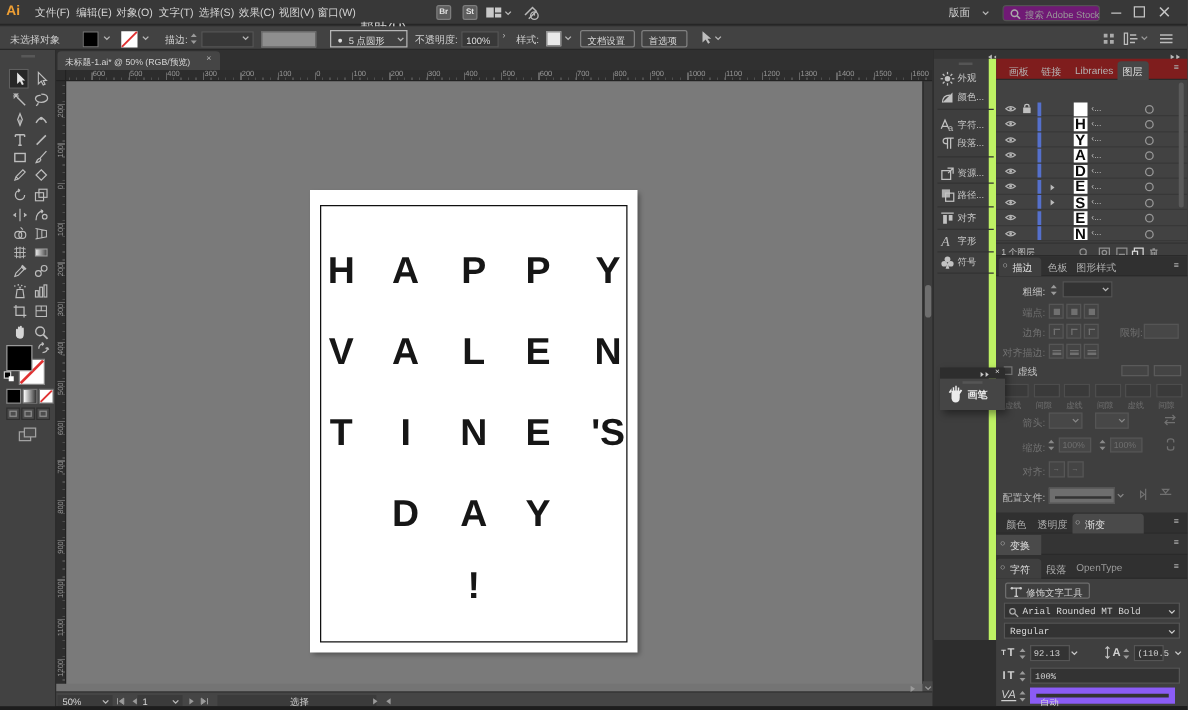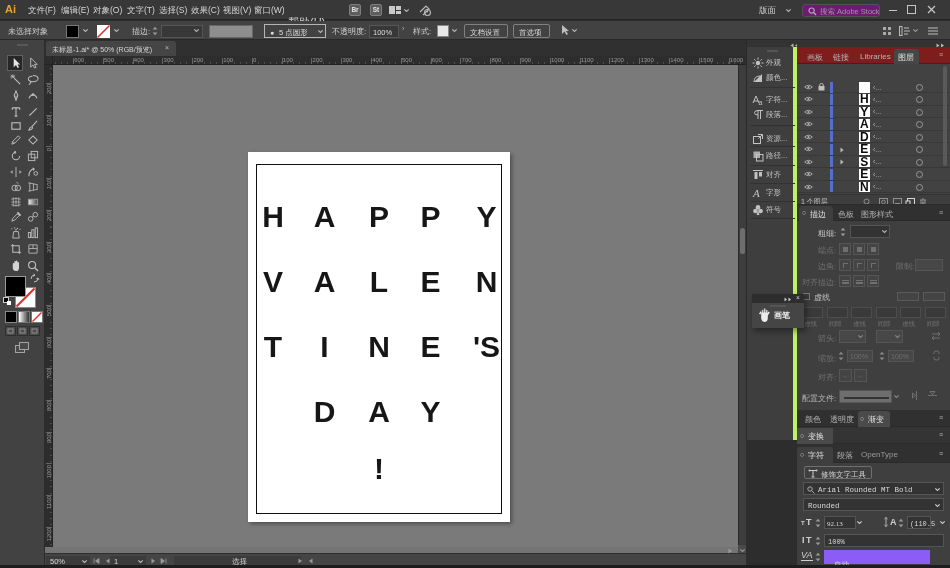--- a/index.html
+++ b/index.html
@@ -334,21 +334,21 @@
       <span class="tx" style="left:377.5px;top:332px;font-size:30px;font-weight:bold;color:#161616;line-height:30px;transform:translateX(-50%)">Y</span>
       <span class="tx" style="left:326px;top:389px;font-size:30px;font-weight:bold;color:#161616;line-height:30px;transform:translateX(-50%)">!</span>
     </div>
     <div class="ab" style="left:738px;top:65px;width:8px;height:488px;background:#3d3d3d;border-left:1px solid #2a2a2a"></div>
     <div class="ab" style="left:739.5px;top:228px;width:5px;height:26px;background:#6e6e6e;border-radius:2.5px"></div>
     <div class="ab" style="left:738px;top:545px;width:8px;height:9px;background:#4a4a4a">
       <svg style="left:1.5px;top:3.5px" width="5" height="2.8" viewBox="0 0 5 2.8">
         <path d="M0.3 0.3 L2.5 2.5 L4.7 0.3" fill="none" stroke="#999" stroke-width="1.1"></path>
       </svg>
     </div>
-<div class="ab" style="left:746px;top:40px;width:51px;height:400px;background:#3e3e3e;border-left:1px solid #2a2a2a;border-right:4px solid #bef264">
+<div class="ab" style="left:746px;top:40px;width:51px;height:472px;background:#3e3e3e;border-left:1px solid #2a2a2a;border-right:6px solid #bef264">
       <div class="ab" style="left:0;top:0;width:51px;height:7px;background:#333"></div>
       <svg style="left:43px;top:2.5px" width="9" height="5" viewBox="0 0 9 5">
         <path d="M3.5 0.5 L0.5 2.5 L3.5 4.5 Z M8 0.5 L5 2.5 L8 4.5 Z" fill="#b9b9b9"></path>
       </svg>
       <div class="ab" style="left:20px;top:10px;width:11px;height:2px;background:#555"></div>
       <div class="ab" style="left:3px;top:47px;width:45px;height:1px;background:#333"></div>
       <div class="ab" style="left:3px;top:85px;width:45px;height:1px;background:#333"></div>
       <div class="ab" style="left:3px;top:106px;width:45px;height:1px;background:#333"></div>
       <div class="ab" style="left:3px;top:124.5px;width:45px;height:1px;background:#333"></div>
       <div class="ab" style="left:3px;top:143px;width:45px;height:1px;background:#333"></div>
@@ -679,21 +679,21 @@
           <path d="M4.5 0 L4.5 9 M0.5 2 L3.5 4.5 L0.5 7 Z" stroke="#707070" fill="none"></path>
         </svg>
         <svg style="left:131px;top:186px" width="9" height="9" viewBox="0 0 9 9">
           <path d="M0 4.5 L9 4.5 M2 0.5 L4.5 3.5 L7 0.5 Z" stroke="#707070" fill="none"></path>
         </svg>
       </div>
       <div class="ab" style="left:0;top:370px;width:153px;height:158px;background:#3f3f3f">
         <div class="ab" style="left:0;top:0;width:153px;height:17px;background:#303030;border-bottom:1px solid #2a2a2a">
           <span class="tx" style="left:8px;top:4px;font-size:8px;color:#b0b0b0">颜色</span>
           <span class="tx" style="left:33px;top:4px;font-size:8px;color:#b0b0b0">透明度</span>
-          <div class="ab" style="left:61px;top:1px;width:32px;height:16px;background:#4a4a4a;border-radius:3px 3px 0 0">
+          <div class="ab" style="left:61px;top:1px;width:57px;height:16px;background:#4a4a4a;border-radius:3px 3px 0 0">
             <span class="tx" style="left:2px;top:3.5px;font-size:7px;color:#ccc">○</span>
             <span class="tx" style="left:10px;top:3px;font-size:8px;color:#e0e0e0">渐变</span>
           </div>
           <span class="tx" style="left:142px;top:4px;font-size:7px;color:#aaa">≡</span>
         </div>
         <div class="ab" style="left:0;top:17px;width:153px;height:17px;background:#343434;border-bottom:1px solid #2a2a2a">
           <div class="ab" style="left:0px;top:1px;width:36px;height:16px;background:#4a4a4a">
             <span class="tx" style="left:3px;top:3.5px;font-size:7px;color:#ccc">○</span>
             <span class="tx" style="left:11px;top:3px;font-size:8px;color:#e0e0e0">变换</span>
           </div>
@@ -720,33 +720,33 @@
           <svg style="left:3px;top:3px" width="8" height="8" viewBox="0 0 8 8">
             <circle cx="3" cy="3" r="2.2" fill="none" stroke="#aaa"></circle>
             <line x1="4.8" y1="4.8" x2="7.5" y2="7.5" stroke="#aaa"></line>
           </svg>
           <span class="tx" style="left:14px;top:2.5px;font-size:7.5px;color:#d8d8d8;font-family:'Liberation Mono',monospace">Arial Rounded MT Bold</span>
           <svg style="left:131px;top:4.5px" width="5" height="2.8" viewBox="0 0 5 2.8">
             <path d="M0.3 0.3 L2.5 2.5 L4.7 0.3" fill="none" stroke="#ccc" stroke-width="1.1"></path>
           </svg>
         </div>
         <div class="ab" style="left:6px;top:88px;width:141px;height:13px;background:#333;border:1px solid #555">
-          <span class="tx" style="left:4px;top:2.5px;font-size:7.5px;color:#d8d8d8;font-family:'Liberation Mono',monospace">Rounded</span>
+          <span class="tx" style="left:4px;top:2.5px;font-size:7.5px;color:#d8d8d8;font-family:'Liberation Mono',monospace">Regular</span>
           <svg style="left:131px;top:4.5px" width="5" height="2.8" viewBox="0 0 5 2.8">
             <path d="M0.3 0.3 L2.5 2.5 L4.7 0.3" fill="none" stroke="#ccc" stroke-width="1.1"></path>
           </svg>
         </div>
         <span class="tx" style="left:4px;top:110px;font-size:6px;color:#d0d0d0;font-weight:bold">T</span>
         <span class="tx" style="left:9px;top:107px;font-size:9px;color:#d0d0d0;font-weight:bold">T</span>
         <svg style="left:18px;top:108px" width="6" height="10" viewBox="0 0 6 10">
           <path d="M0.6 3.6 L3 0.8 L5.4 3.6 Z" fill="#9a9a9a"></path>
           <path d="M0.6 6.4 L3 9.2 L5.4 6.4 Z" fill="#9a9a9a"></path>
         </svg>
         <div class="ab" style="left:27px;top:106px;width:32px;height:13px;background:#333;border:1px solid #555">
-          <span class="tx" style="left:2px;top:2.5px;font-size:7px;color:#d8d8d8;font-family:Liberation Serif, serif">92.13</span>
+          <span class="tx" style="left:2px;top:2.5px;font-size:7px;color:#d8d8d8;font-family:Liberation Mono, monospace">92.13</span>
         </div>
         <svg style="left:60px;top:110.5px" width="5" height="2.8" viewBox="0 0 5 2.8">
           <path d="M0.3 0.3 L2.5 2.5 L4.7 0.3" fill="none" stroke="#ccc" stroke-width="1.1"></path>
         </svg>
         <svg style="left:86px;top:107px" width="6" height="10" viewBox="0 0 6 10">
           <path d="M3 0.5 L3 9.5 M1.4 2 L3 0.5 L4.6 2 M1.4 8 L3 9.5 L4.6 8" fill="none" stroke="#c0c0c0" stroke-width="0.9"></path>
         </svg>
         <span class="tx" style="left:93px;top:107px;font-size:9px;color:#d0d0d0;font-weight:bold">A</span>
         <svg style="left:101px;top:108px" width="6" height="10" viewBox="0 0 6 10">
           <path d="M0.6 3.6 L3 0.8 L5.4 3.6 Z" fill="#9a9a9a"></path>
@@ -765,21 +765,21 @@
           <path d="M0.6 6.4 L3 9.2 L5.4 6.4 Z" fill="#9a9a9a"></path>
         </svg>
         <div class="ab" style="left:27px;top:124px;width:120px;height:13px;background:#333;border:1px solid #555">
           <span class="tx" style="left:3px;top:2.5px;font-size:7px;color:#d8d8d8;font-family:'Liberation Mono',monospace">100%</span>
         </div>
         <span class="tx" style="left:4px;top:141px;font-size:9px;color:#d0d0d0;font-style:italic;border-bottom:1px solid #d0d0d0;line-height:9px">VA</span>
         <svg style="left:18px;top:142px" width="6" height="10" viewBox="0 0 6 10">
           <path d="M0.6 3.6 L3 0.8 L5.4 3.6 Z" fill="#9a9a9a"></path>
           <path d="M0.6 6.4 L3 9.2 L5.4 6.4 Z" fill="#9a9a9a"></path>
         </svg>
-        <div class="ab" style="left:27px;top:140px;width:106px;height:13px;background:#333;border:7px solid #8b5cf6">
+        <div class="ab" style="left:27px;top:140px;width:116px;height:13px;background:#333;border:5px solid #8b5cf6">
           <span class="tx" style="left:3px;top:2.5px;font-size:7.5px;color:#d8d8d8">自动</span>
         </div>
         <div class="ab" style="left:0;top:155px;width:153px;height:3px;background:#1d1d1d"></div>
       </div>
     </div>
 <div class="ab" style="left:45px;top:553px;width:701px;height:12px;background:#454545;border-top:1px solid #2f2f2f">
       <div class="ab" style="left:1px;top:1.5px;width:44px;height:9.5px;background:#3b3b3b">
         <span class="tx" style="left:4px;top:1px;font-size:7.5px;color:#d8d8d8">50%</span>
         <svg style="left:36px;top:4px" width="5" height="2.8" viewBox="0 0 5 2.8">
           <path d="M0.3 0.3 L2.5 2.5 L4.7 0.3" fill="none" stroke="#bbb" stroke-width="1.1"></path>

